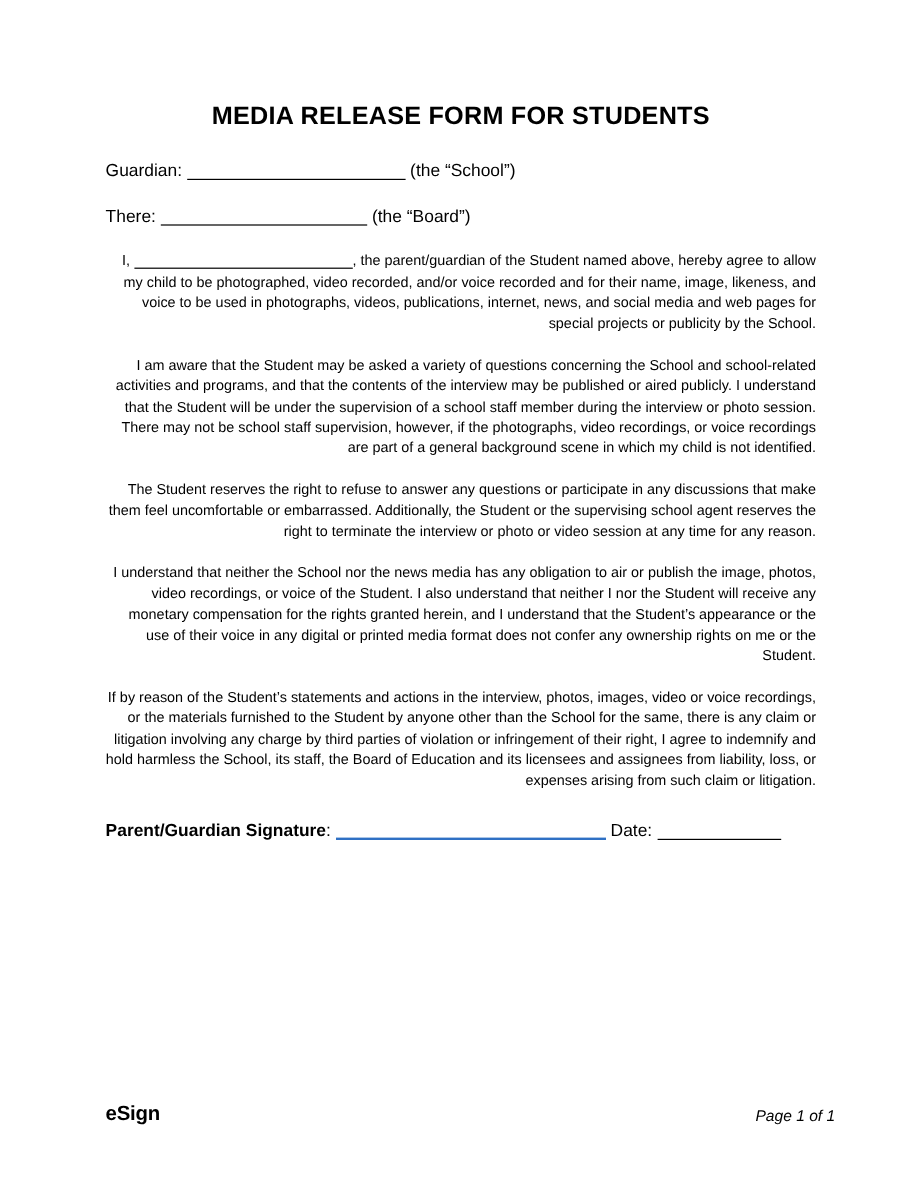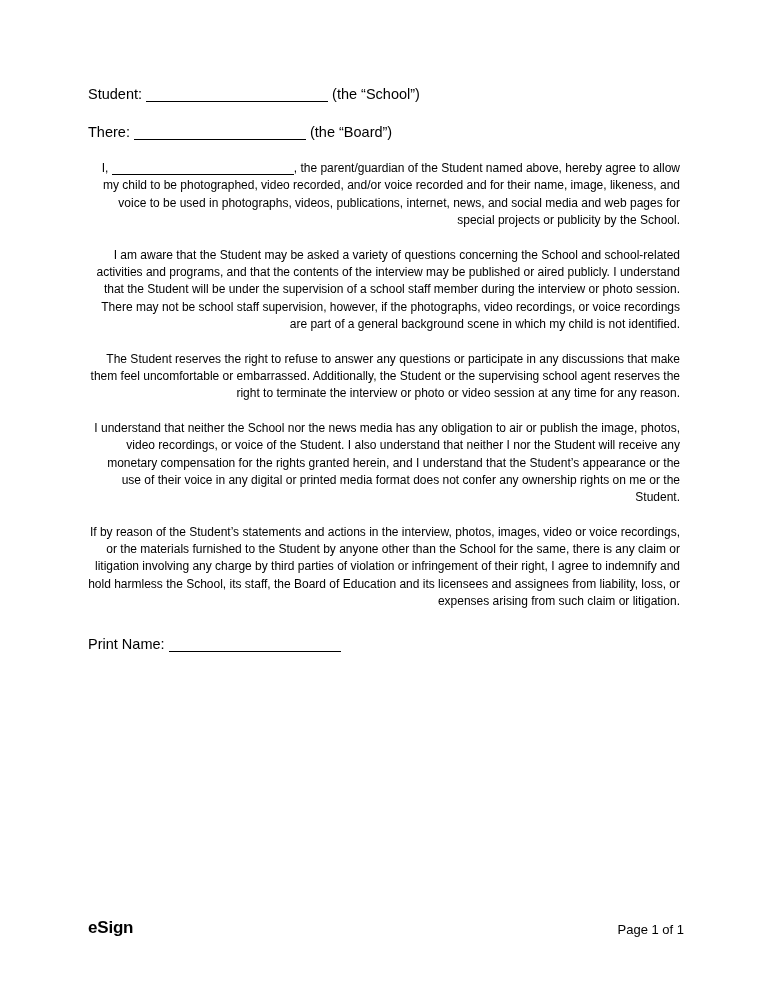--- a/index.html
+++ b/index.html
@@ -74,49 +74,51 @@
   .print-row {
     font-size: 14.5px;
     line-height: 1.45;
     margin: 0;
     white-space: nowrap;
   }
   .gap-before-sig { height: 6px; }
   .footer {
     position: absolute;
     left: 88px;
-    right: 84px;
+    right: 72px;
     top: 918px;
     height: 26px;
   }
   .footer-brand {
     position: absolute;
     left: 0;
     top: 0;
     font-size: 17px;
     font-weight: bold;
     letter-spacing: -0.2px;
   }
   .footer-page {
     position: absolute;
     right: 0;
     top: 4px;
     font-size: 13px;
+    font-style: italic;
   }
 </style>
 </head>
 <body>
 
 <div class="page">
 
   <div class="content">
 
+    <h1 class="doc-title">MEDIA RELEASE FORM FOR STUDENTS</h1>
 
     <p class="form-line">
-      <span>Student:</span>
+      <span>Guardian:</span>
       <span class="rule r-student"></span>
       <span>(the “School”)</span>
     </p>
 
     <p class="form-line">
       <span>There:</span>
       <span class="rule r-school"></span>
       <span>(the “Board”)</span>
     </p>
 
@@ -128,25 +130,27 @@
     <p class="para">I am aware that the Student may be asked a variety of questions concerning the School and school-related activities and programs, and that the contents of the interview may be published or aired publicly. I understand that the Student will be under the supervision of a school staff member during the interview or photo session. There may not be school staff supervision, however, if the photographs, video recordings, or voice recordings are part of a general background scene in which my child is not identified.</p>
 
     <p class="para">The Student reserves the right to refuse to answer any questions or participate in any discussions that make them feel uncomfortable or embarrassed. Additionally, the Student or the supervising school agent reserves the right to terminate the interview or photo or video session at any time for any reason.</p>
 
     <p class="para">I understand that neither the School nor the news media has any obligation to air or publish the image, photos, video recordings, or voice of the Student. I also understand that neither I nor the Student will receive any monetary compensation for the rights granted herein, and I understand that the Student’s appearance or the use of their voice in any digital or printed media format does not confer any ownership rights on me or the Student.</p>
 
     <p class="para">If by reason of the Student’s statements and actions in the interview, photos, images, video or voice recordings, or the materials furnished to the Student by anyone other than the School for the same, there is any claim or litigation involving any charge by third parties of violation or infringement of their right, I agree to indemnify and hold harmless the School, its staff, the Board of Education and its licensees and assignees from liability, loss, or expenses arising from such claim or litigation.</p>
 
     <div class="gap-before-sig"></div>
 
+    <p class="sig-row">
+      <span class="sig-label">Parent/Guardian Signature</span><span>:</span>
+      <span class="rule blue r-sig"></span>
+      <span>Date:</span>
+      <span class="rule r-date"></span>
+    </p>
 
-    <p class="print-row">
-      <span>Print Name:</span>
-      <span class="rule r-print"></span>
-    </p>
 
   </div>
 
   <div class="footer">
     <span class="footer-brand">eSign</span>
     <span class="footer-page">Page 1 of 1</span>
   </div>
 
 </div>
 

